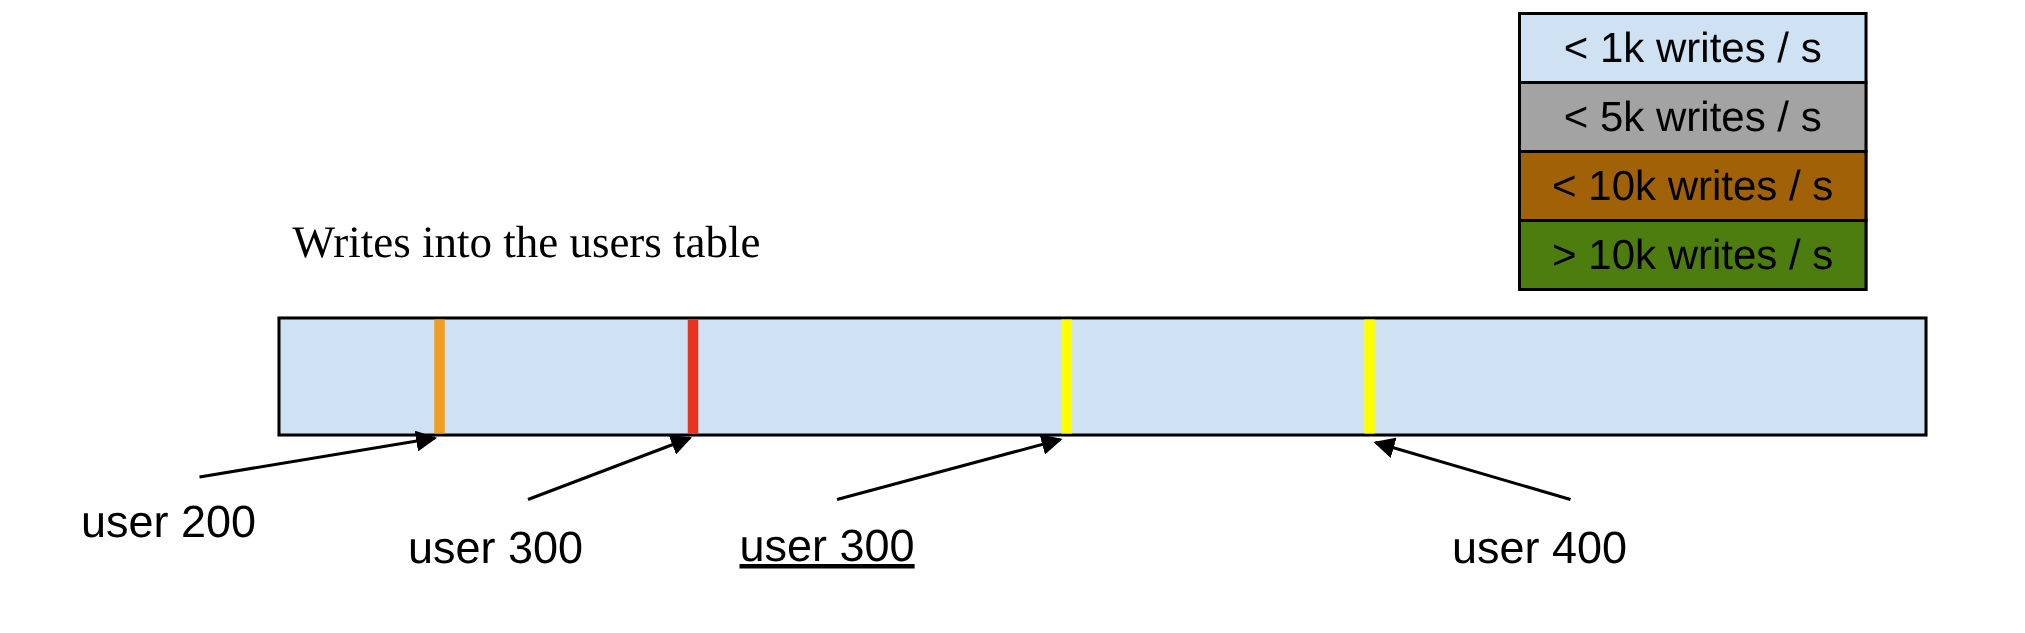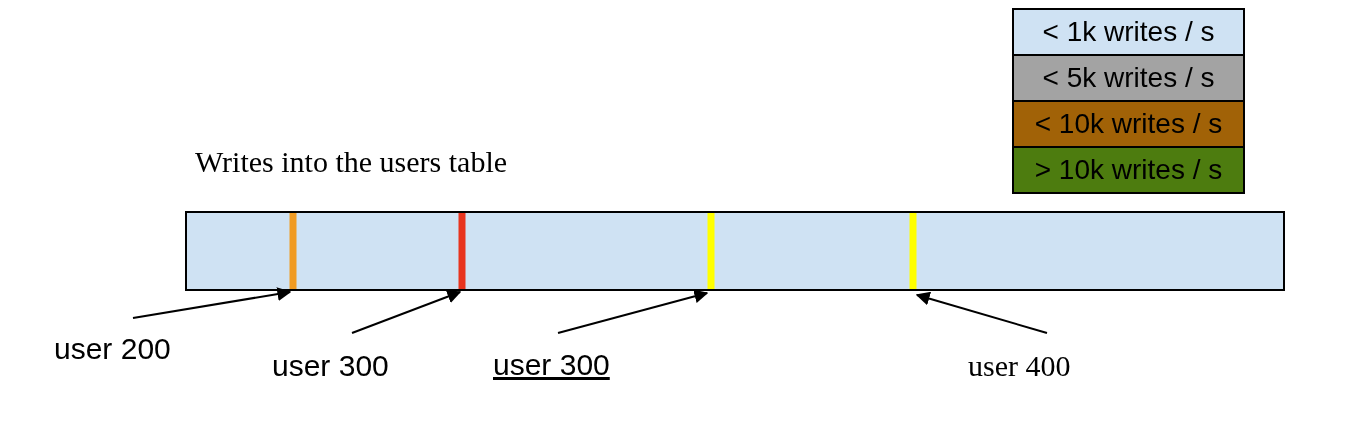--- a/index.html
+++ b/index.html
@@ -28,21 +28,21 @@
   .bar-inner{position:absolute;left:0;top:0;right:0;bottom:0;}
   .marker{
     position:absolute;top:0;bottom:0;width:7px;transform:translateX(-50%);
   }
   .user-label{
     position:absolute;font-size:30px;line-height:32px;white-space:nowrap;
   }
   #lbl-0{left:54px;top:333px;}
   #lbl-1{left:272px;top:350px;}
   #lbl-2{left:493px;top:349px;text-decoration:underline;}
-  #lbl-3{left:968px;top:350px;font-family:Liberation Serif, serif;}
+  #lbl-3{left:968px;top:350px;}
   .arrows{position:absolute;left:0;top:0;width:1350px;height:422px;pointer-events:none;}
 </style>
 </head>
 <body>
 
 <div class="title">Writes into the users table</div>
 
 <div class="legend">
     <div class="legend-row" style="background: rgb(207, 226, 243);">
       <span>&lt; 1k writes / s</span>

